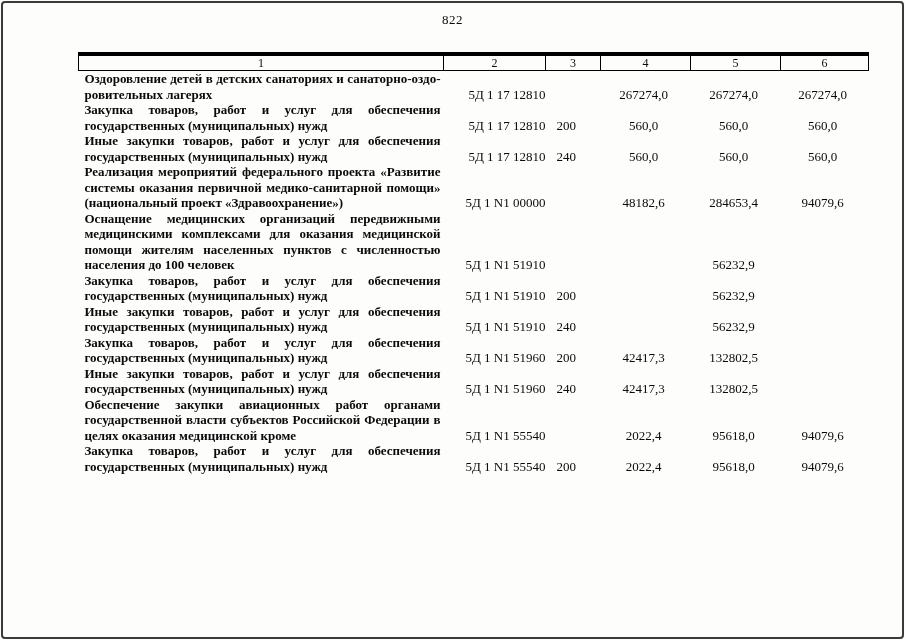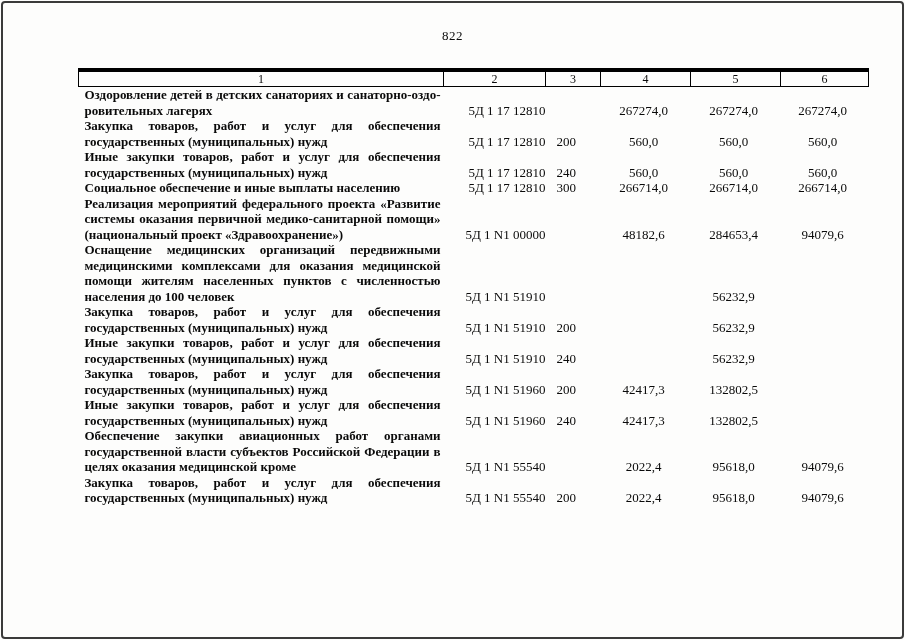--- a/index.html
+++ b/index.html
@@ -14,21 +14,21 @@
     color: #0a0a0a;
   }
   .frame {
     position: absolute;
     inset: 1px;
     border: 2px solid #3a3a3a;
     border-radius: 4px;
     pointer-events: none;
   }
   .page-number {
-    margin-top: 28px;
+    margin-top: 12px;
     text-align: center;
     font-size: 13px;
     letter-spacing: 0.5px;
   }
   table.budget {
     margin: 24px 0 0 78px;
     width: 790px;
     border-collapse: collapse;
     table-layout: fixed;
     font-size: 13px;
@@ -104,28 +104,20 @@
   </tr>
         <tr>
     <td class="c1">Иные закупки товаров, работ и услуг для обеспечения государ­ственных (муниципальных) нужд</td>
     <td class="c2">5Д 1 17 12810</td>
     <td class="c3">240</td>
     <td class="c4">560,0</td>
     <td class="c5">560,0</td>
     <td class="c6">560,0</td>
   </tr>
         <tr>
-    <td class="c1">Социальное обеспечение и иные выплаты населению</td>
-    <td class="c2">5Д 1 17 12810</td>
-    <td class="c3">300</td>
-    <td class="c4">266714,0</td>
-    <td class="c5">266714,0</td>
-    <td class="c6">266714,0</td>
-  </tr>
-        <tr>
     <td class="c1">Реализация мероприятий федерального проекта «Развитие си­стемы оказания первичной медико-санитарной помощи» (наци­ональный проект «Здравоохранение»)</td>
     <td class="c2">5Д 1 N1 00000</td>
     <td class="c3"></td>
     <td class="c4">48182,6</td>
     <td class="c5">284653,4</td>
     <td class="c6">94079,6</td>
   </tr>
         <tr>
     <td class="c1">Оснащение медицинских организаций передвижными меди­цинскими комплексами для оказания медицинской помощи жителям населенных пунктов с численностью населения до 100 человек</td>
     <td class="c2">5Д 1 N1 51910</td>

